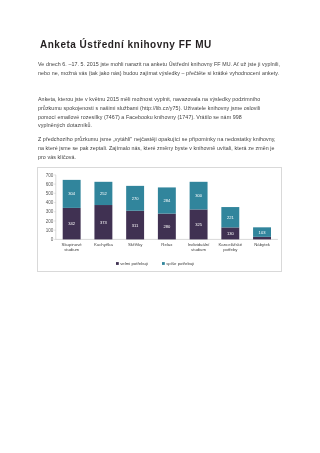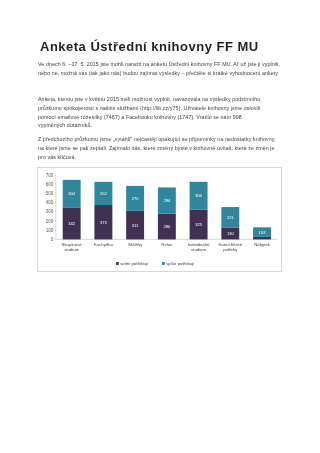--- a/index.html
+++ b/index.html
@@ -1,18 +1,18 @@
 <!DOCTYPE html>
 <html><head>
 <meta charset="utf-8">
 <style>
   html,body{margin:0;padding:0;background:#fff;}
   body{width:320px;height:453px;font-family:"Liberation Sans",sans-serif;color:#231f20;overflow:hidden;}
   .page{position:absolute;left:0;top:0;width:320px;height:453px;background:#fff;}
-  .title{position:absolute;left:40px;top:39px;font-size:13px;font-weight:bold;letter-spacing:0.5px;}
+  .title{position:absolute;left:40px;top:39px;font-size:10px;font-weight:bold;letter-spacing:0.5px;}
   .para{position:absolute;font-size:5.3px;line-height:8.75px;color:#404040;text-align:left;letter-spacing:0.08px;}
   .p1{left:38px;top:60px;width:244px;}
   .p2{left:38px;top:95px;width:232px;}
   .p3{left:38px;top:135px;width:240px;}
   .chartbox{position:absolute;border:1px solid #d9d9d9;background:#fff;box-sizing:border-box;}
   .barbox{left:37px;top:167px;width:245px;height:105px;}
   .chartsvg{display:block;}
 </style>
 </head>
 <body>

